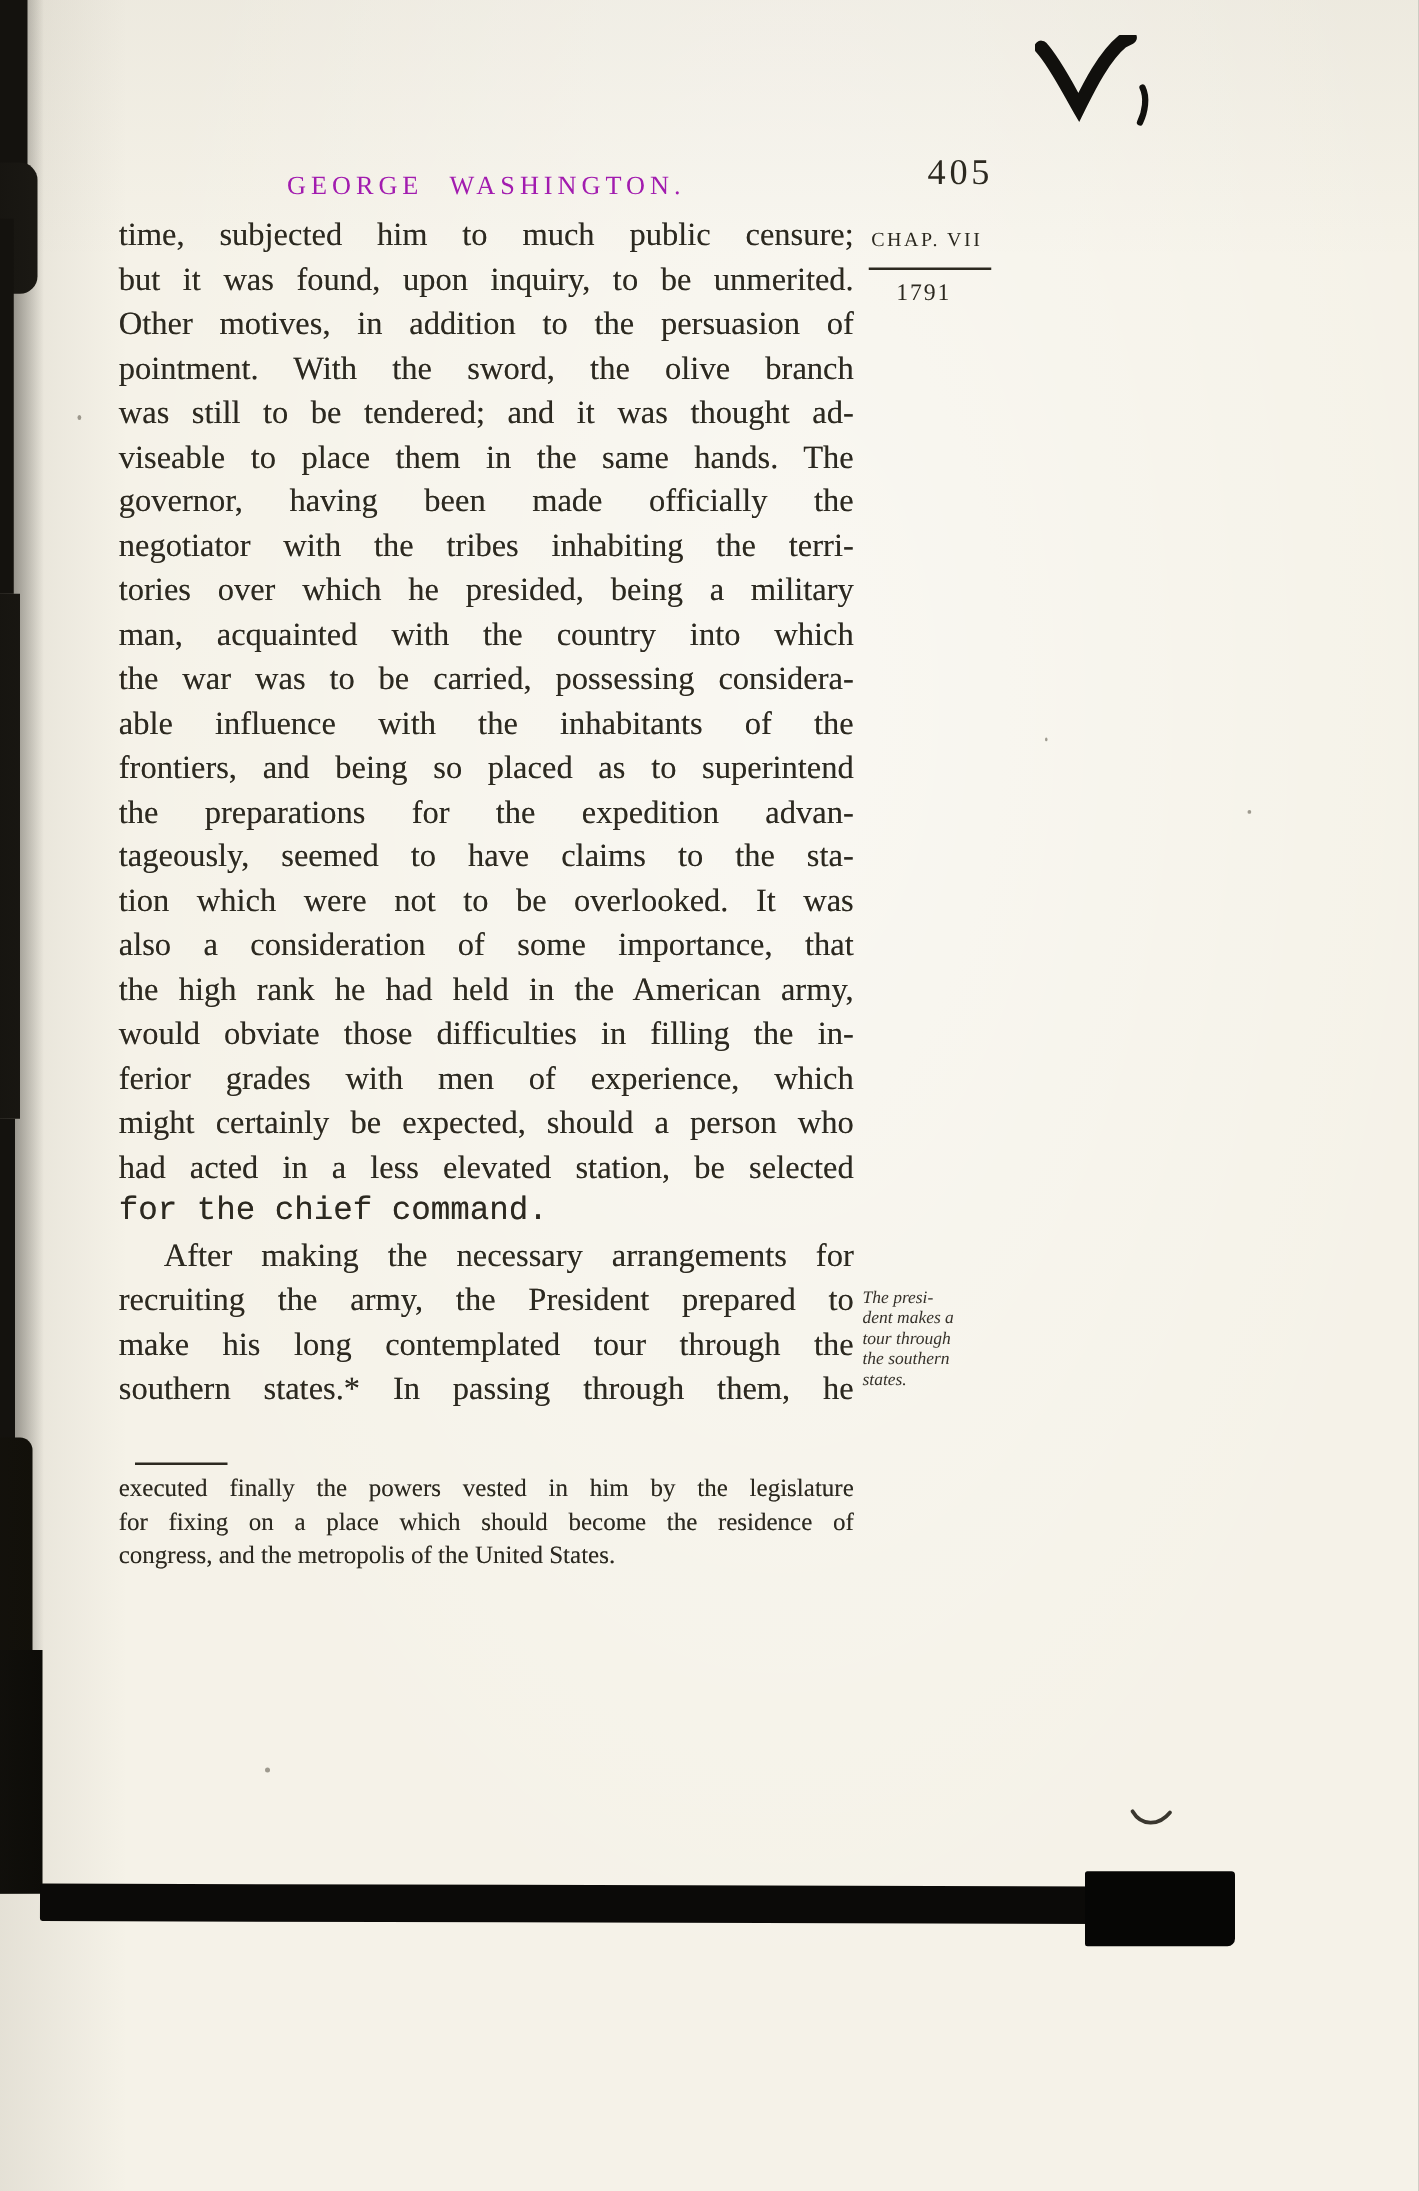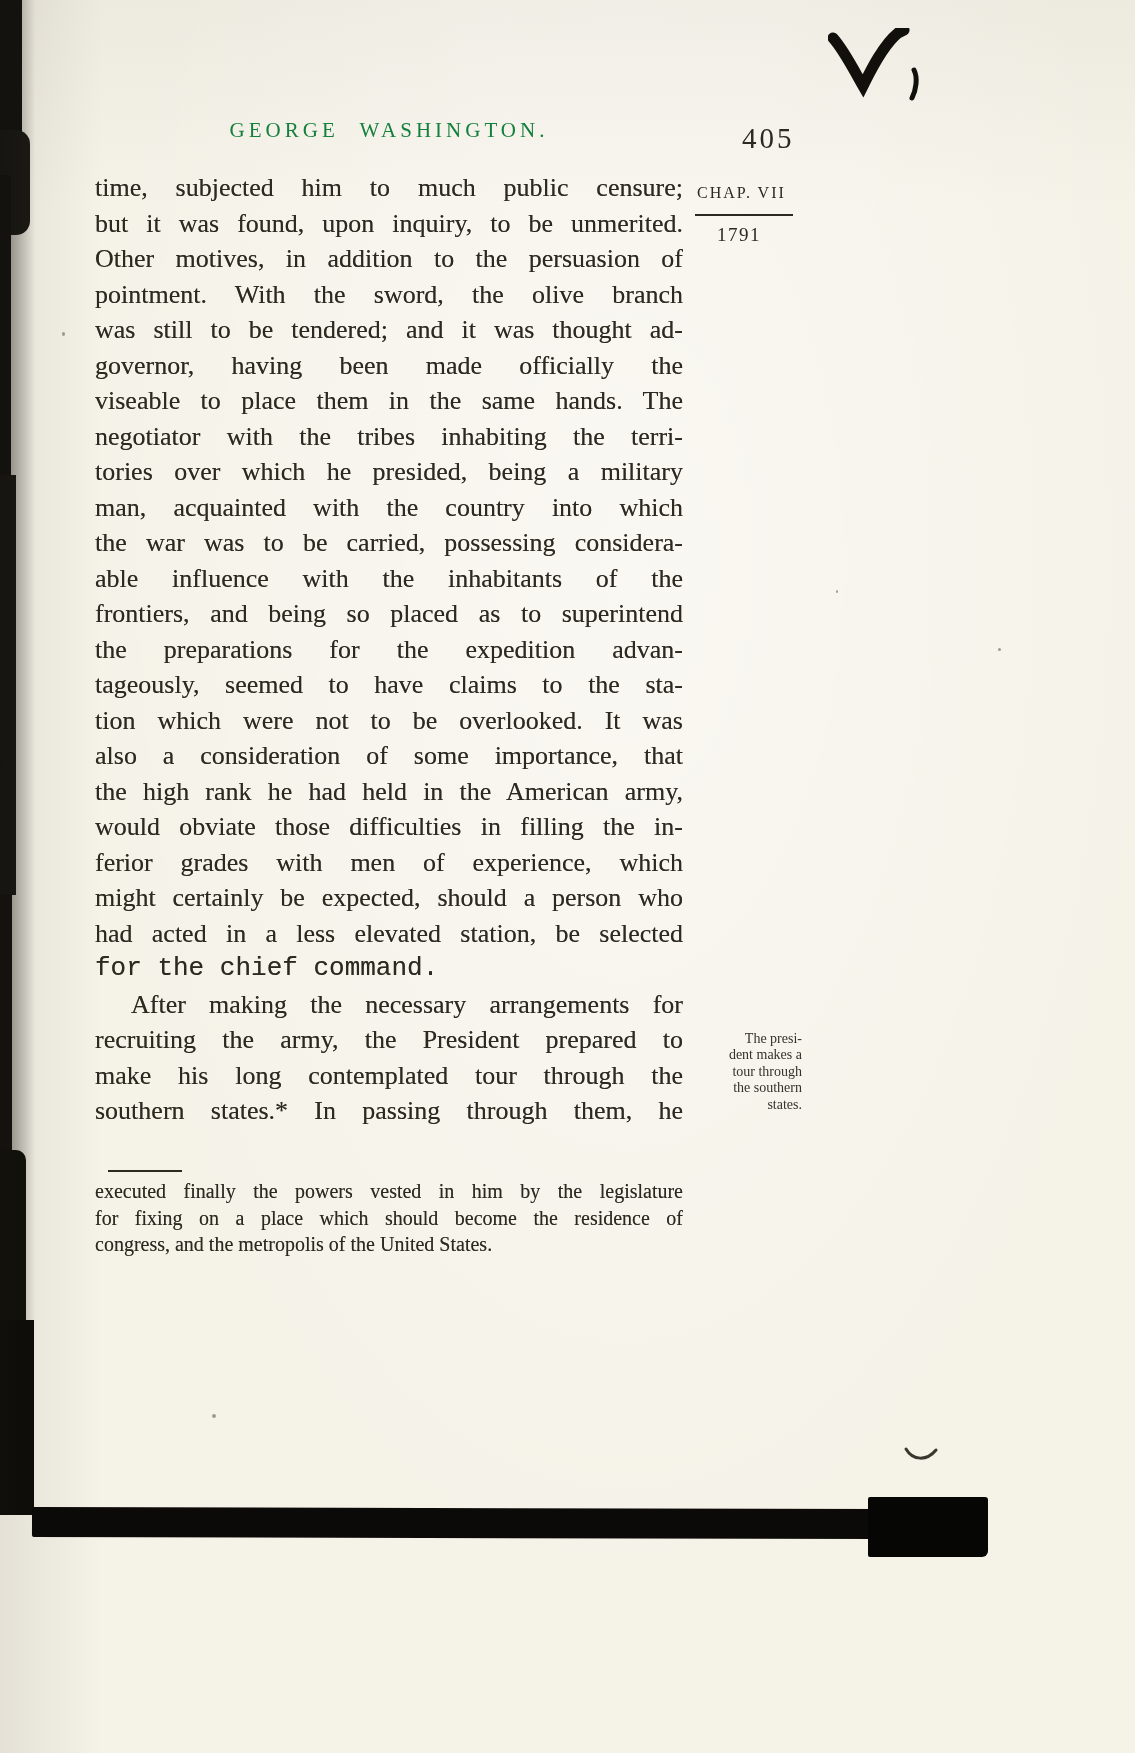--- a/index.html
+++ b/index.html
@@ -25,23 +25,23 @@
   .bseg.s3 { top:175px; width:11px; height:300px; }
   .bseg.s4 { top:475px; width:16px; height:420px; background:#1a1813; }
   .bseg.s5 { top:895px; width:12px; height:290px; }
   .bseg.s6 { top:1150px; width:26px; height:190px; border-radius:0 10px 10px 0; background:#121009; }
   .bseg.s7 { top:1320px; width:34px; height:195px; background:#0d0c08; }
   .bfade { position:absolute; left:0; top:0; width:44px; height:1515px;
     background:linear-gradient(to right, rgba(20,18,14,.55), rgba(20,18,14,0) 80%); }
 
   
   .header-title {
-    position:absolute; left:95px; top:118px; width:588px;
+    position:absolute; left:95px; top:136px; width:588px;
     text-align:center; font-size:21px; letter-spacing:4px; word-spacing:12px;
-    color:#15803d;
+    color:#a21caf;
   }
   .page-number {
     position:absolute; left:742px; top:122px;
     font-size:29px; letter-spacing:3px;
   }
 
   
   .chapter { position:absolute; left:697px; top:184px; font-size:16px; letter-spacing:2px; }
   .chapter-rule { position:absolute; left:695px; top:214px; width:98px; border-top:2.5px solid #2c2920; }
   .year { position:absolute; left:717px; top:224px; font-size:19px; letter-spacing:1.5px; }
@@ -59,21 +59,21 @@
   .body-line.indent { text-indent:36px; }
 
   
   .footnote-rule { position:absolute; left:108px; top:1170px; width:74px; border-top:2px solid #2c2920; }
   .footnote { position:absolute; left:95px; top:1178px; width:588px;
     font-size:20px; line-height:26.5px; text-shadow:0 0 .3px rgba(44,41,32,.5); }
   .footnote-line { text-align:justify; text-align-last:justify; }
   .footnote-line.last { text-align-last:left; }
   .footnote-line.indent { text-indent:14px; }
 
-  .note-line { text-align:right; }
+  .note-line { text-align:left;font-style:italic; }
 
   
   .scan-bar { position:absolute; left:32px; top:1508px; width:850px; height:30px;
     background:#0b0a08; transform:rotate(.15deg); border-radius:2px; }
   .scan-bar-right { position:absolute; left:868px; top:1497px; width:120px; height:60px;
     background:#060605; border-radius:2px 3px 6px 2px; }
 
   
   .vmark { position:absolute; left:828px; top:28px; }
   .smile-mark { position:absolute; left:903px; top:1446px; }
@@ -112,22 +112,22 @@
   <div class="chapter-rule"></div>
   <div class="year">1791</div>
 
   <div class="body-text">
     <div>
         <div class="body-line">time, subjected him to much public censure;</div>
         <div class="body-line">but it was found, upon inquiry, to be unmerited.</div>
         <div class="body-line">Other motives, in addition to the persuasion of</div>
         <div class="body-line">pointment. With the sword, the olive branch</div>
         <div class="body-line">was still to be tendered; and it was thought ad-</div>
+        <div class="body-line">viseable to place them in the same hands. The</div>
         <div class="body-line">governor, having been made officially the</div>
-        <div class="body-line">viseable to place them in the same hands. The</div>
         <div class="body-line">negotiator with the tribes inhabiting the terri-</div>
         <div class="body-line">tories over which he presided, being a military</div>
         <div class="body-line">man, acquainted with the country into which</div>
         <div class="body-line">the war was to be carried, possessing considera-</div>
         <div class="body-line">able influence with the inhabitants of the</div>
         <div class="body-line">frontiers, and being so placed as to superintend</div>
         <div class="body-line">the preparations for the expedition advan-</div>
         <div class="body-line">tageously, seemed to have claims to the sta-</div>
         <div class="body-line">tion which were not to be overlooked. It was</div>
         <div class="body-line">also a consideration of some importance, that</div>

